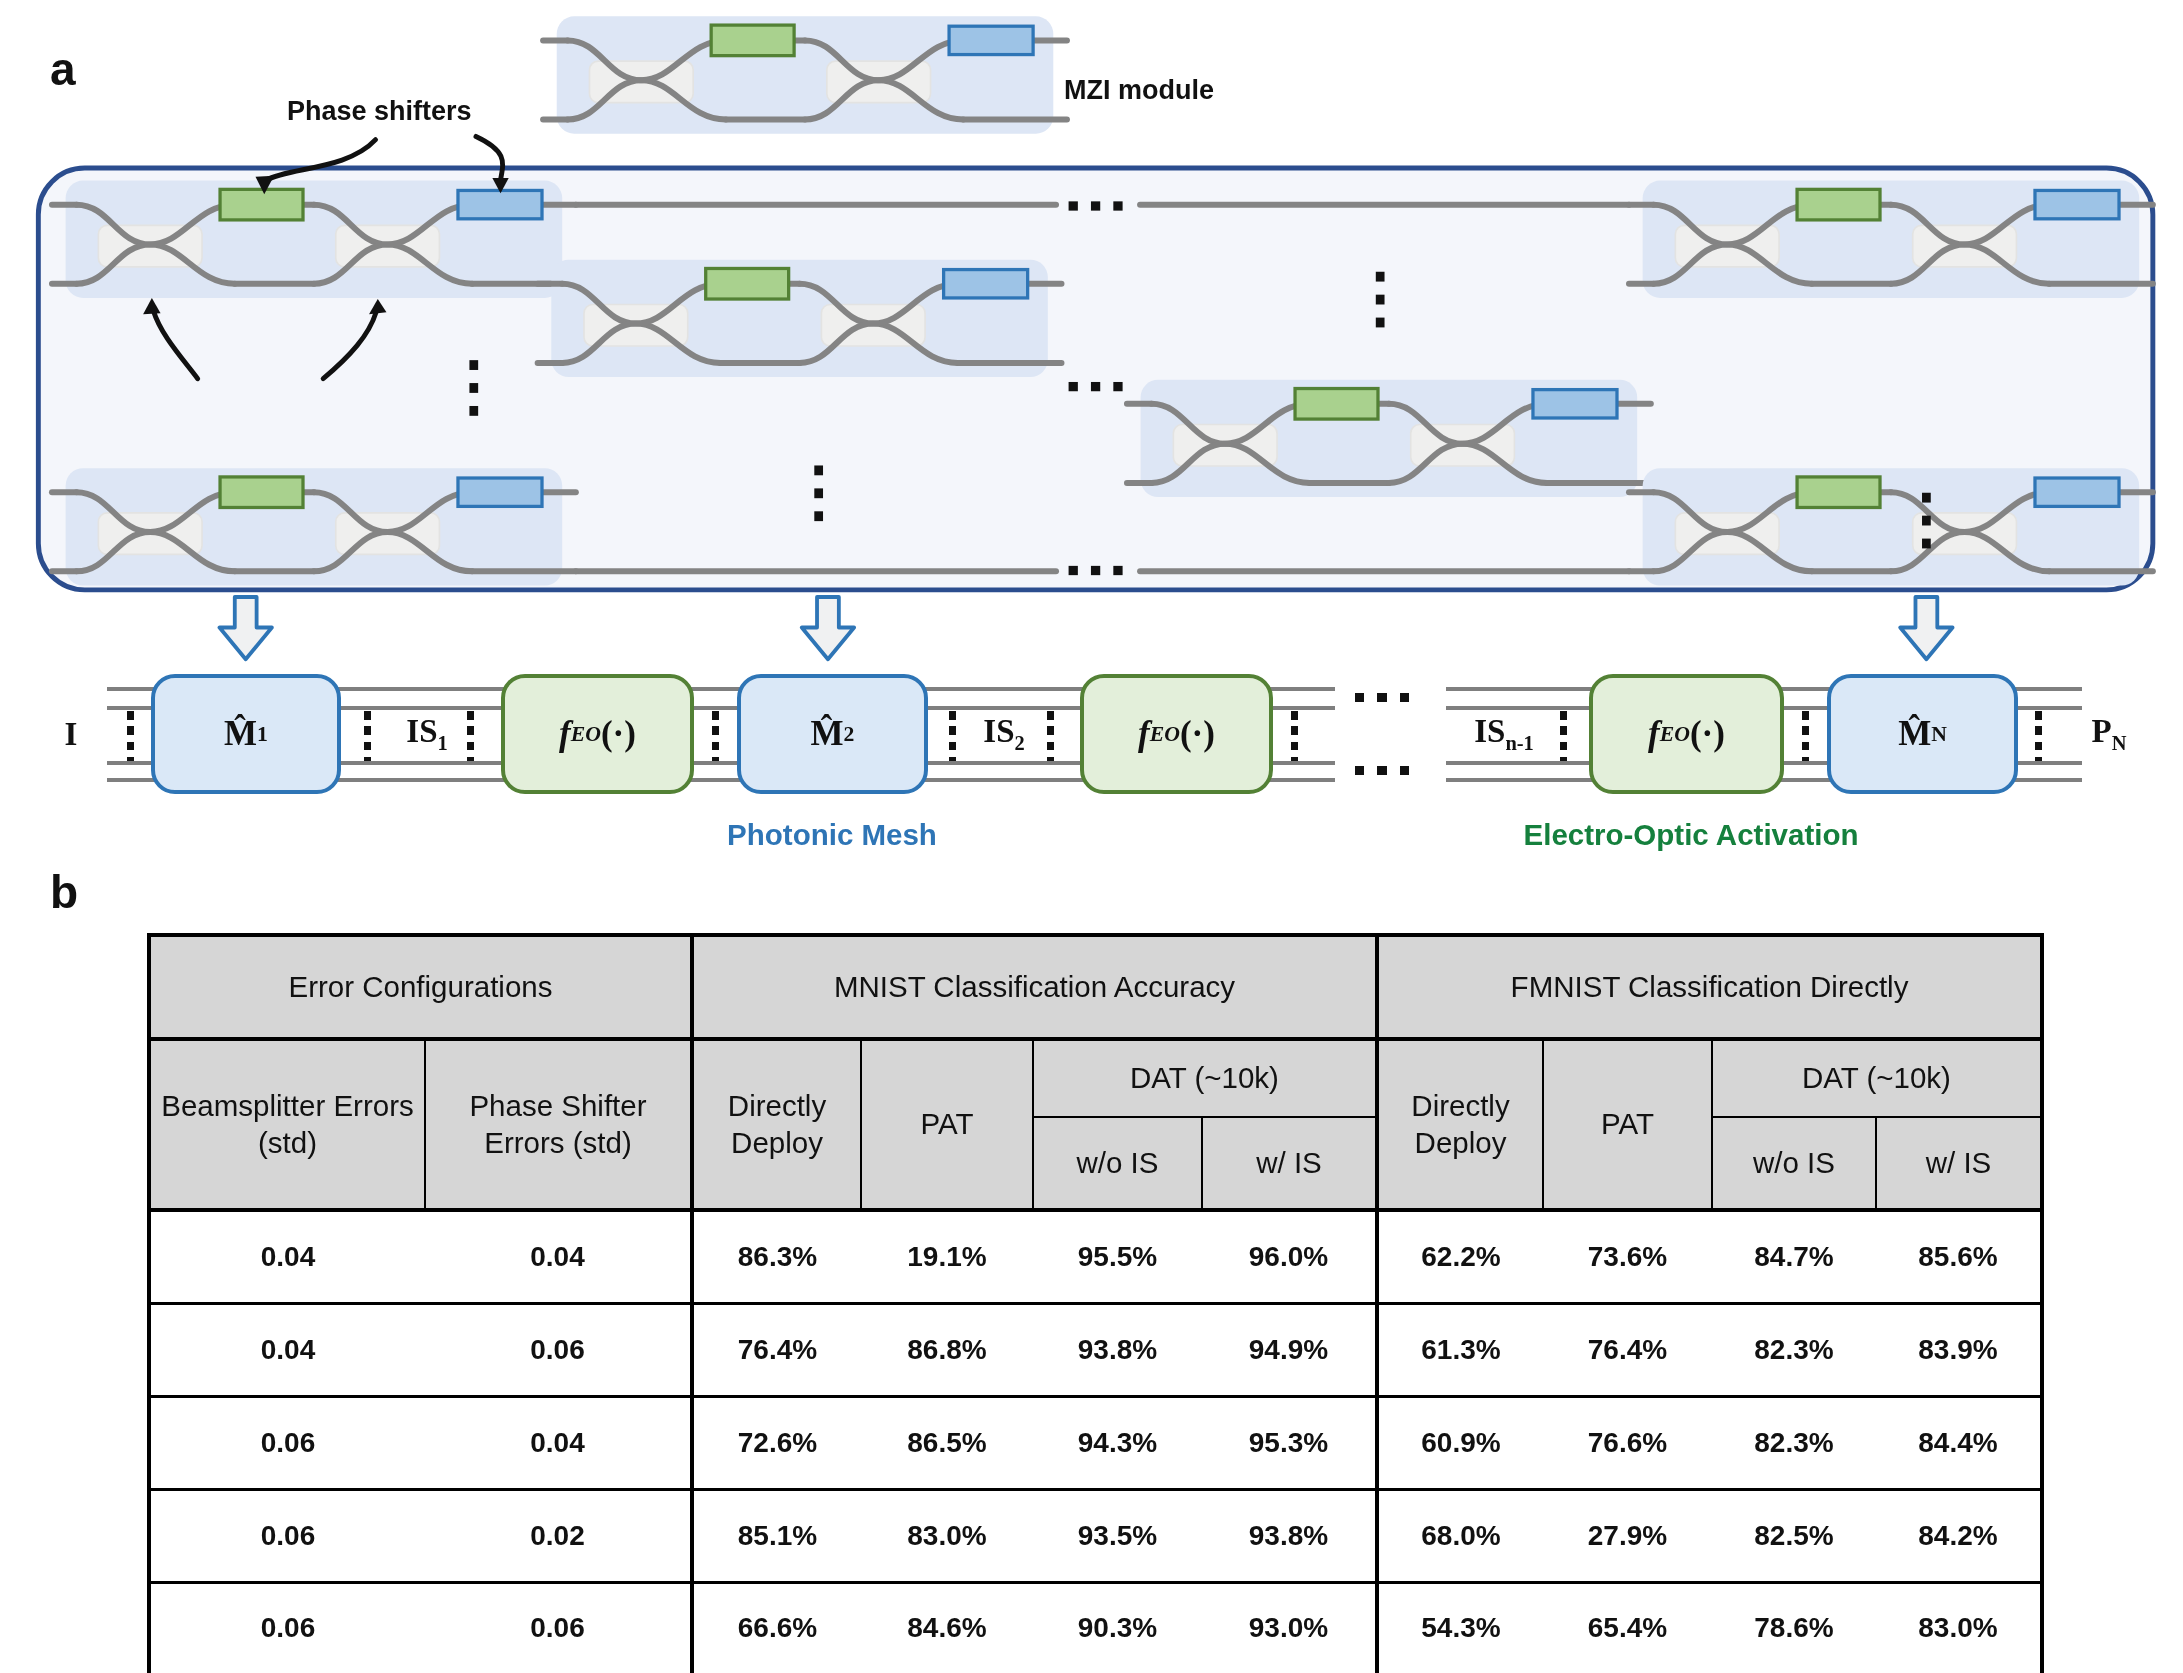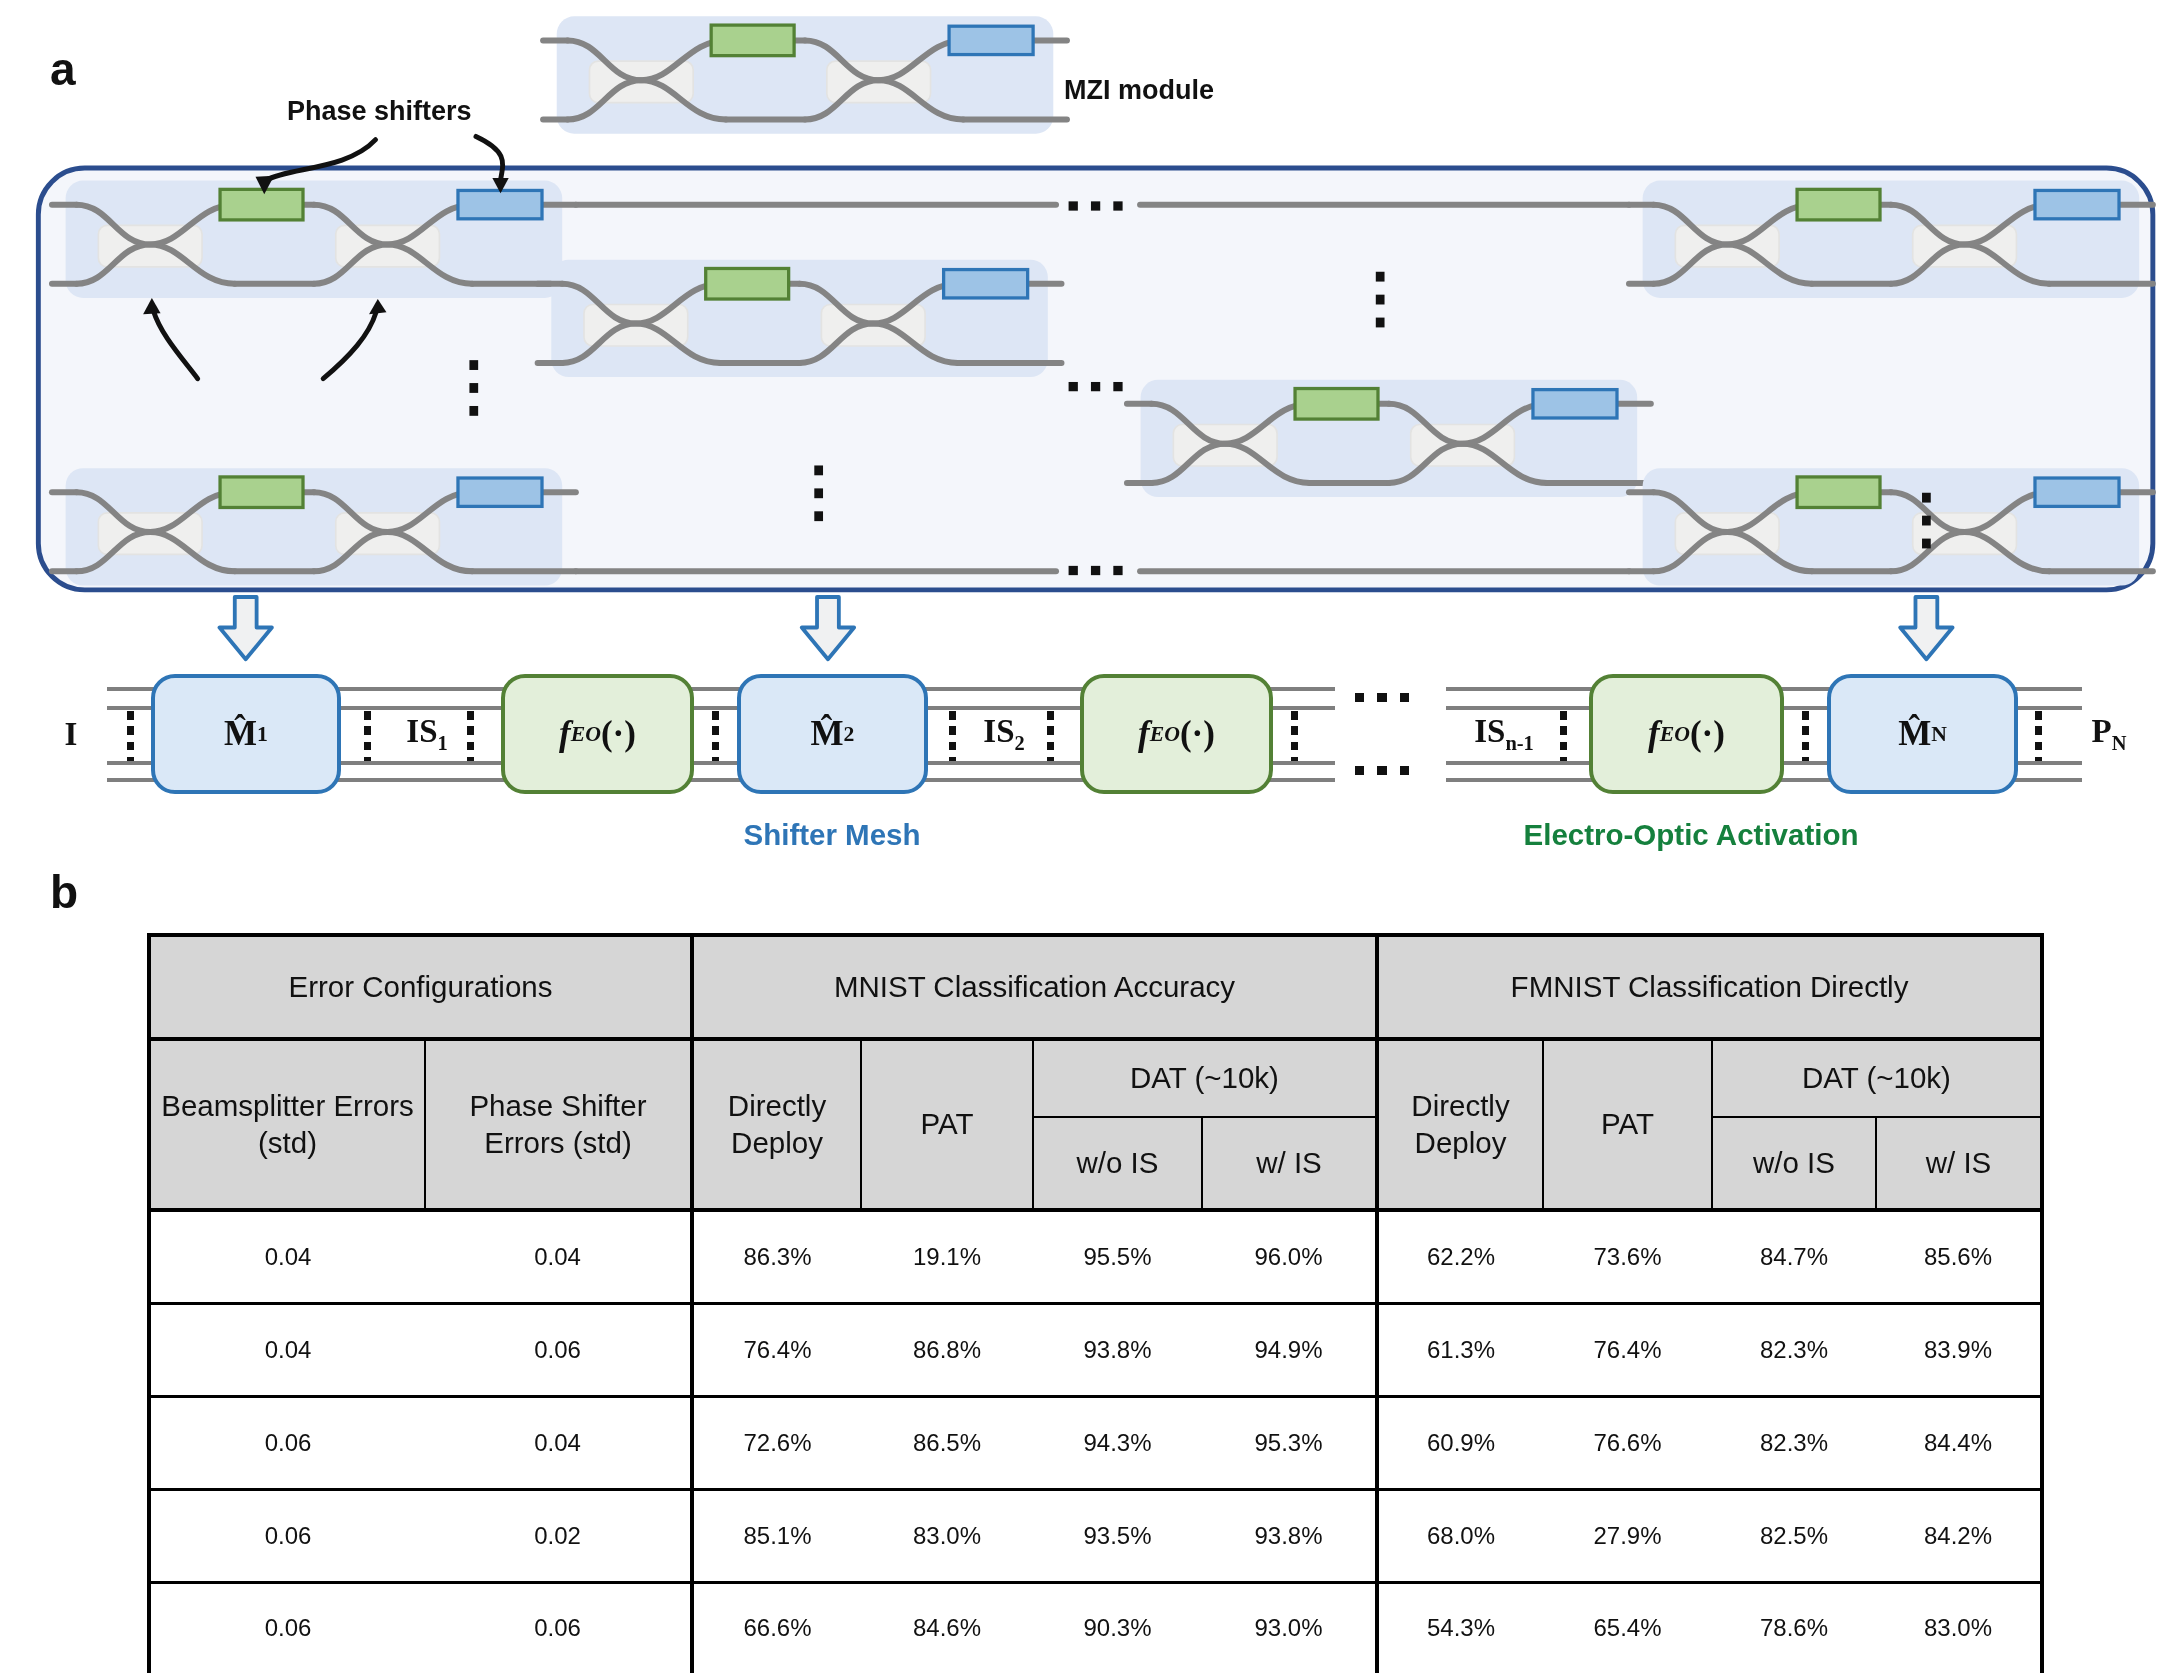--- a/index.html
+++ b/index.html
@@ -30,21 +30,21 @@
     background-image:repeating-linear-gradient(to bottom,#111 0 8.7px,transparent 8.7px 15.3px);}
   .hdots{position:absolute;width:57px;height:9.3px;z-index:2;
     background-image:repeating-linear-gradient(to right,#111 0 9.3px,transparent 9.3px 22.4px);}
   .caption{position:absolute;top:818px;font-weight:bold;font-size:29.5px;transform:translateX(-50%);white-space:nowrap;}
   
   #tbl{position:absolute;left:147px;top:933px;border-collapse:collapse;table-layout:fixed;
        background:#fff;border:4.9px solid #000;}
   #tbl th,#tbl td{border:2.2px solid #000;text-align:center;vertical-align:middle;padding:0;
        font-weight:normal;color:#111;}
   #tbl th{background:#D6D6D6;font-size:29.5px;line-height:1.25;}
-  #tbl td{font-size:24px;}
+  #tbl td{font-size:28px;font-weight:bold;}
   #tbl .bL{border-left-width:4.9px;}
   #tbl .hdr2{border-top-width:4.9px;}
   #tbl tbody td{border-left:none;border-right:none;border-top-width:3.8px;}
   #tbl tbody td.bL{border-left:4.9px solid #000;}
   #tbl tbody tr.first td{border-top-width:4.9px;}
 </style>
 </head>
 <body>
 
 <svg class="abs" style="left:0;top:0;z-index:1" width="2183" height="884" viewBox="0 0 4000 1620">
@@ -211,21 +211,21 @@
     <span>M̂</span>
     <sub>N</sub>
   </div>
 
 <div class="flow-label" style="left:71px;top:734px"><span>I</span></div>
 <div class="flow-label" style="left:427px;top:734px"><span>IS</span><sub>1</sub></div>
 <div class="flow-label" style="left:1004px;top:734px"><span>IS</span><sub>2</sub></div>
 <div class="flow-label" style="left:1504px;top:734px"><span>IS</span><sub>n-1</sub></div>
 <div class="flow-label" style="left:2109px;top:734px"><span>P</span><sub>N</sub></div>
 
-<div class="caption" style="left:832px;color:#2E75B6">Shifter Mesh</div>
+<div class="caption" style="left:832px;color:#2E75B6">Photonic Mesh</div>
 <div class="caption" style="left:1691px;color:#15803d">Electro-Optic Activation</div>
 
 <div class="panel-label" style="left:50px;top:869px">b</div>
 
 <table id="tbl">
   <colgroup>
     <col style="width:276px">
       <col style="width:267px">
     <col style="width:169px">
       <col style="width:172px">

